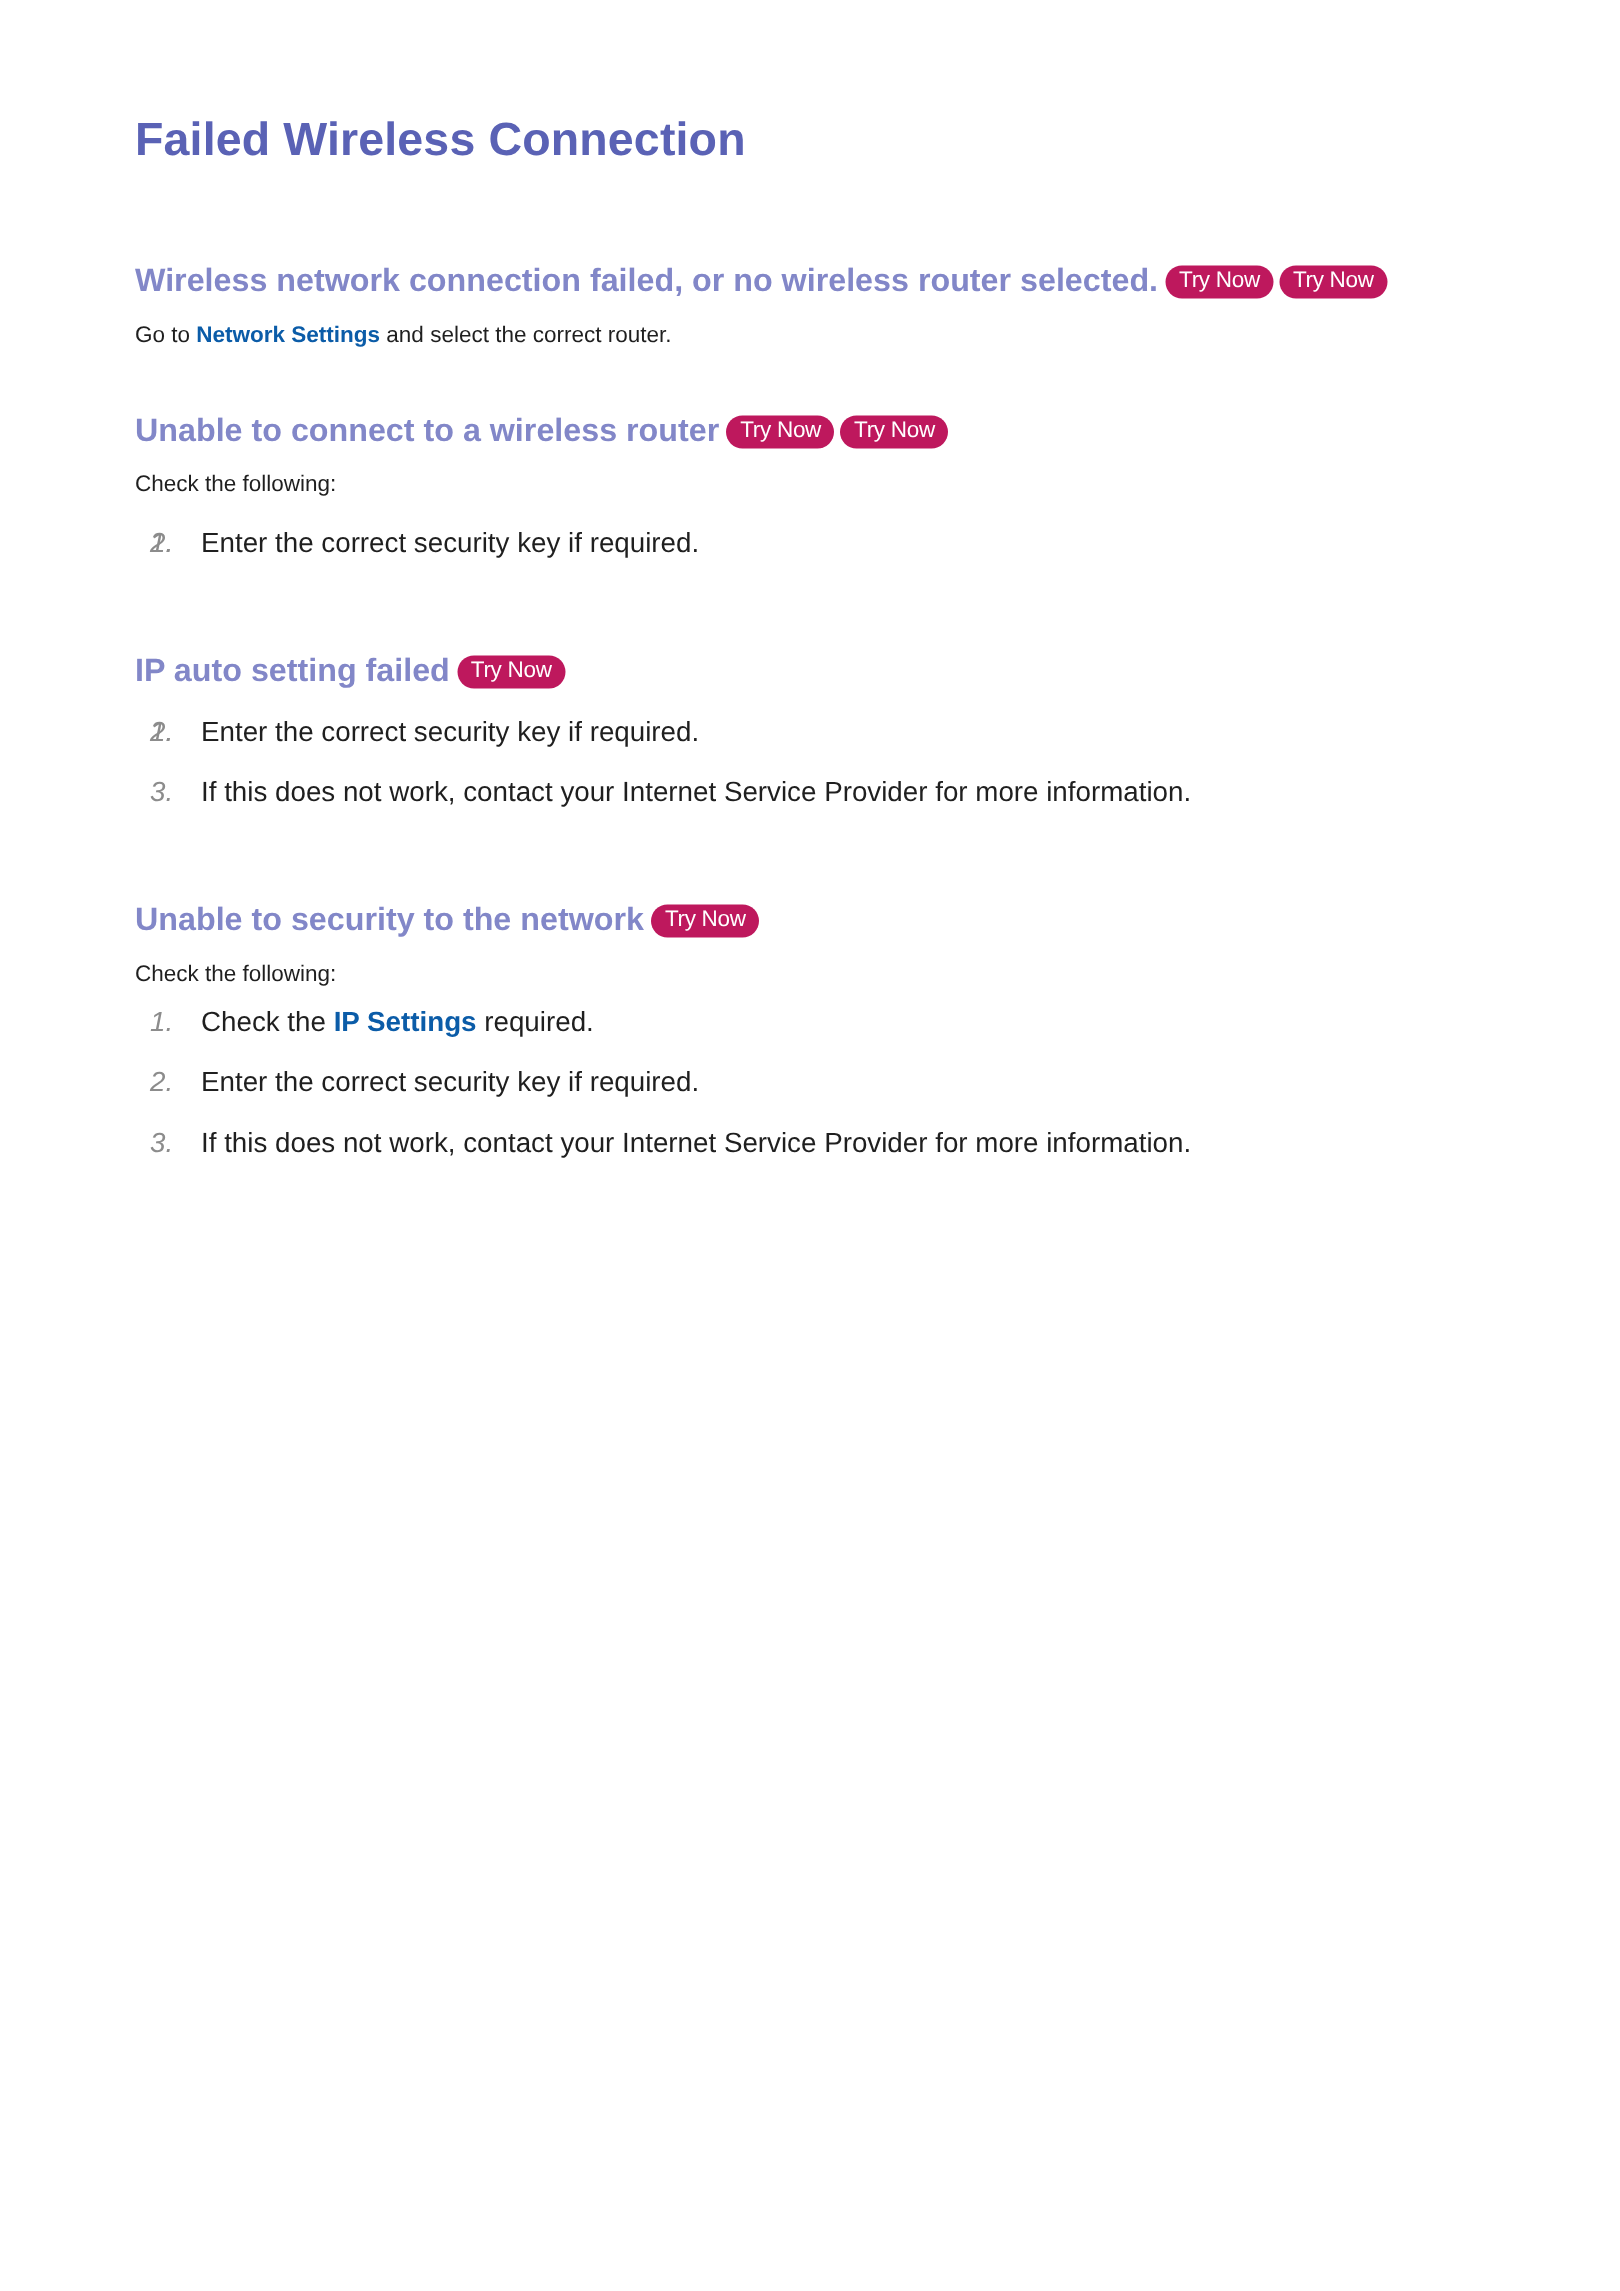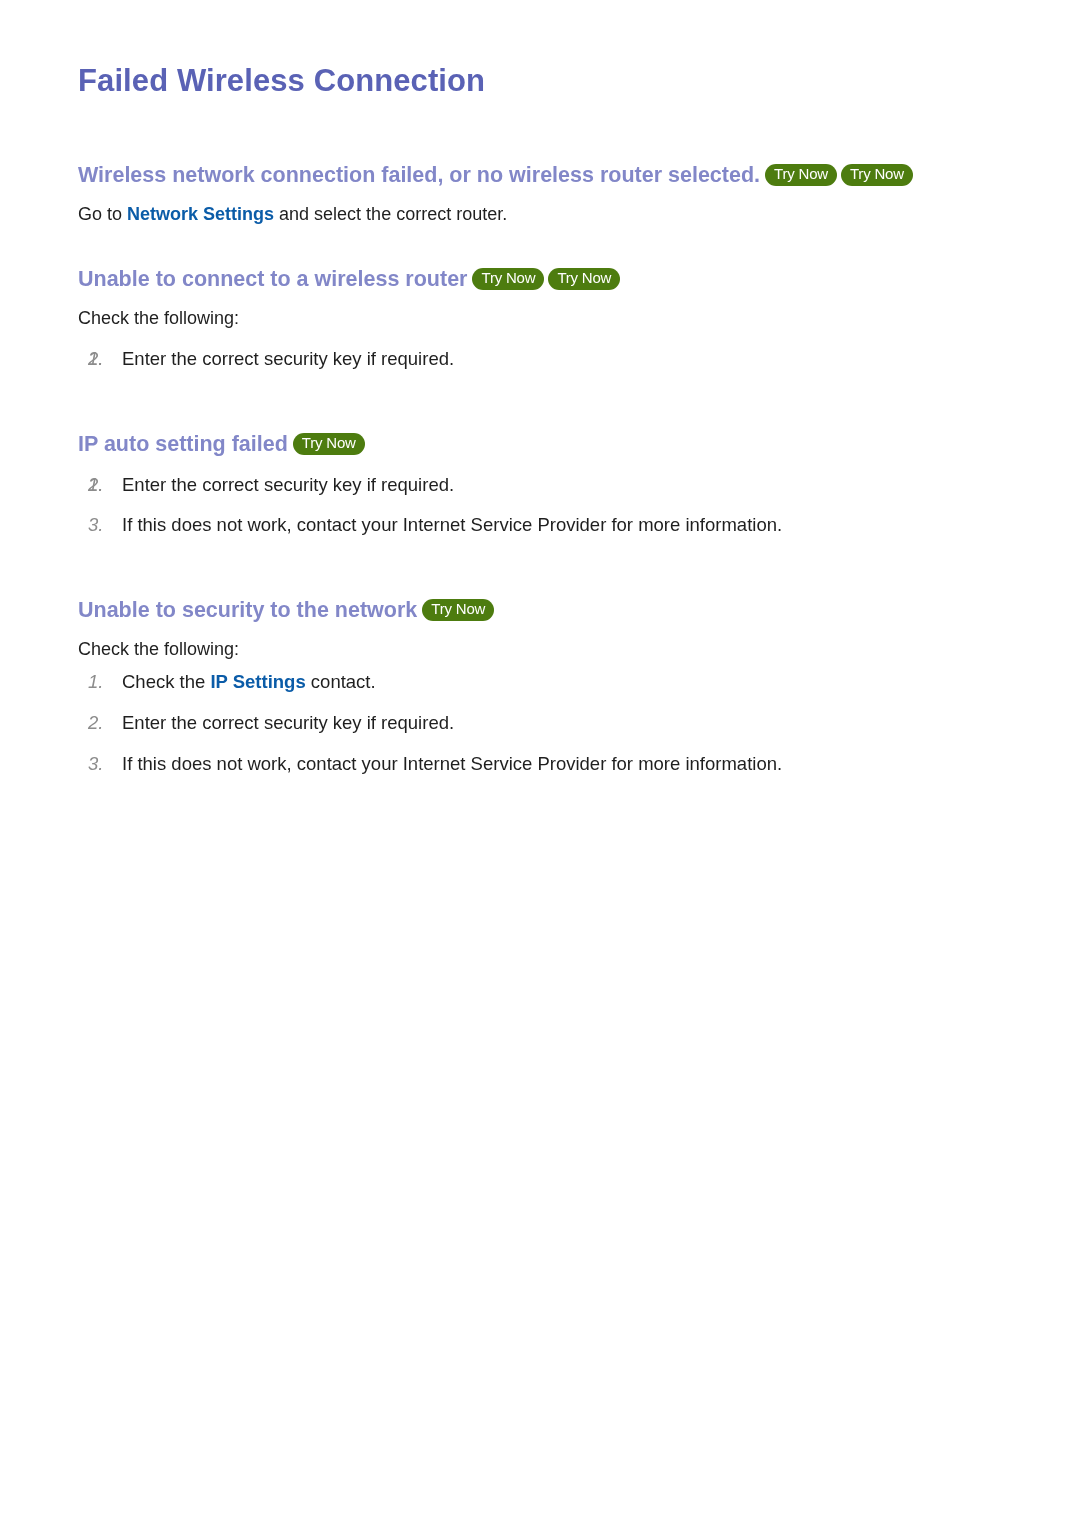--- a/index.html
+++ b/index.html
@@ -12,21 +12,21 @@
     height: 1527px;
     font-family: "Liberation Sans", sans-serif;
     color: #1a1a1a;
     overflow: hidden;
   }
 
   .page {
     position: relative;
     width: 1080px;
     height: 1174px;
-    padding: 0;
+    padding: 12px;
     box-sizing: border-box;
   }
 
   .content {
     padding-left: 78px;
     padding-right: 60px;
     padding-top: 62px;
   }
 
   
@@ -51,40 +51,40 @@
     margin: 0 0 12px 0;
     display: block;
   }
   .section-heading .htext {
     vertical-align: baseline;
   }
 
   
   .try-now {
     display: inline-block;
-    background: #4d7c0f;
+    background: #be185d;
     color: #ffffff;
     font-size: 15px;
     font-weight: normal;
     font-family: "Liberation Sans", sans-serif;
     border-radius: 11px;
     padding: 1px 9px 3px 9px;
     line-height: 18px;
     margin-left: 5px;
     vertical-align: 3px;
     letter-spacing: -0.2px;
     white-space: nowrap;
   }
   .try-now + .try-now {
     margin-left: 4px;
   }
 
   
   .body-text {
-    font-size: 18px;
+    font-size: 15px;
     color: #1f1f1f;
     line-height: 1.5;
     margin: 0 0 6px 0;
   }
 
   .link {
     color: #0b5ca8;
     font-weight: bold;
   }
 
@@ -174,21 +174,21 @@
     <div class="gap-3"></div>
 
     <div class="section">
       <div class="section-heading">
         <span class="htext">Unable to security to the network</span><span class="try-now">Try Now</span>
       </div>
       <p class="body-text">Check the following:</p>
       <ol class="steps">
         <li>
           <span class="num">1.</span>
-          <span>Check the </span><span class="link">IP Settings</span><span> contact.</span>
+          <span>Check the </span><span class="link">IP Settings</span><span> required.</span>
         </li>
         <li>
           <span class="num">2.</span>
           <span>Enter the correct security key if required.</span>
         </li>
         <li>
           <span class="num">3.</span>
           <span>If this does not work, contact your Internet Service Provider for more information.</span>
         </li>
       </ol>

